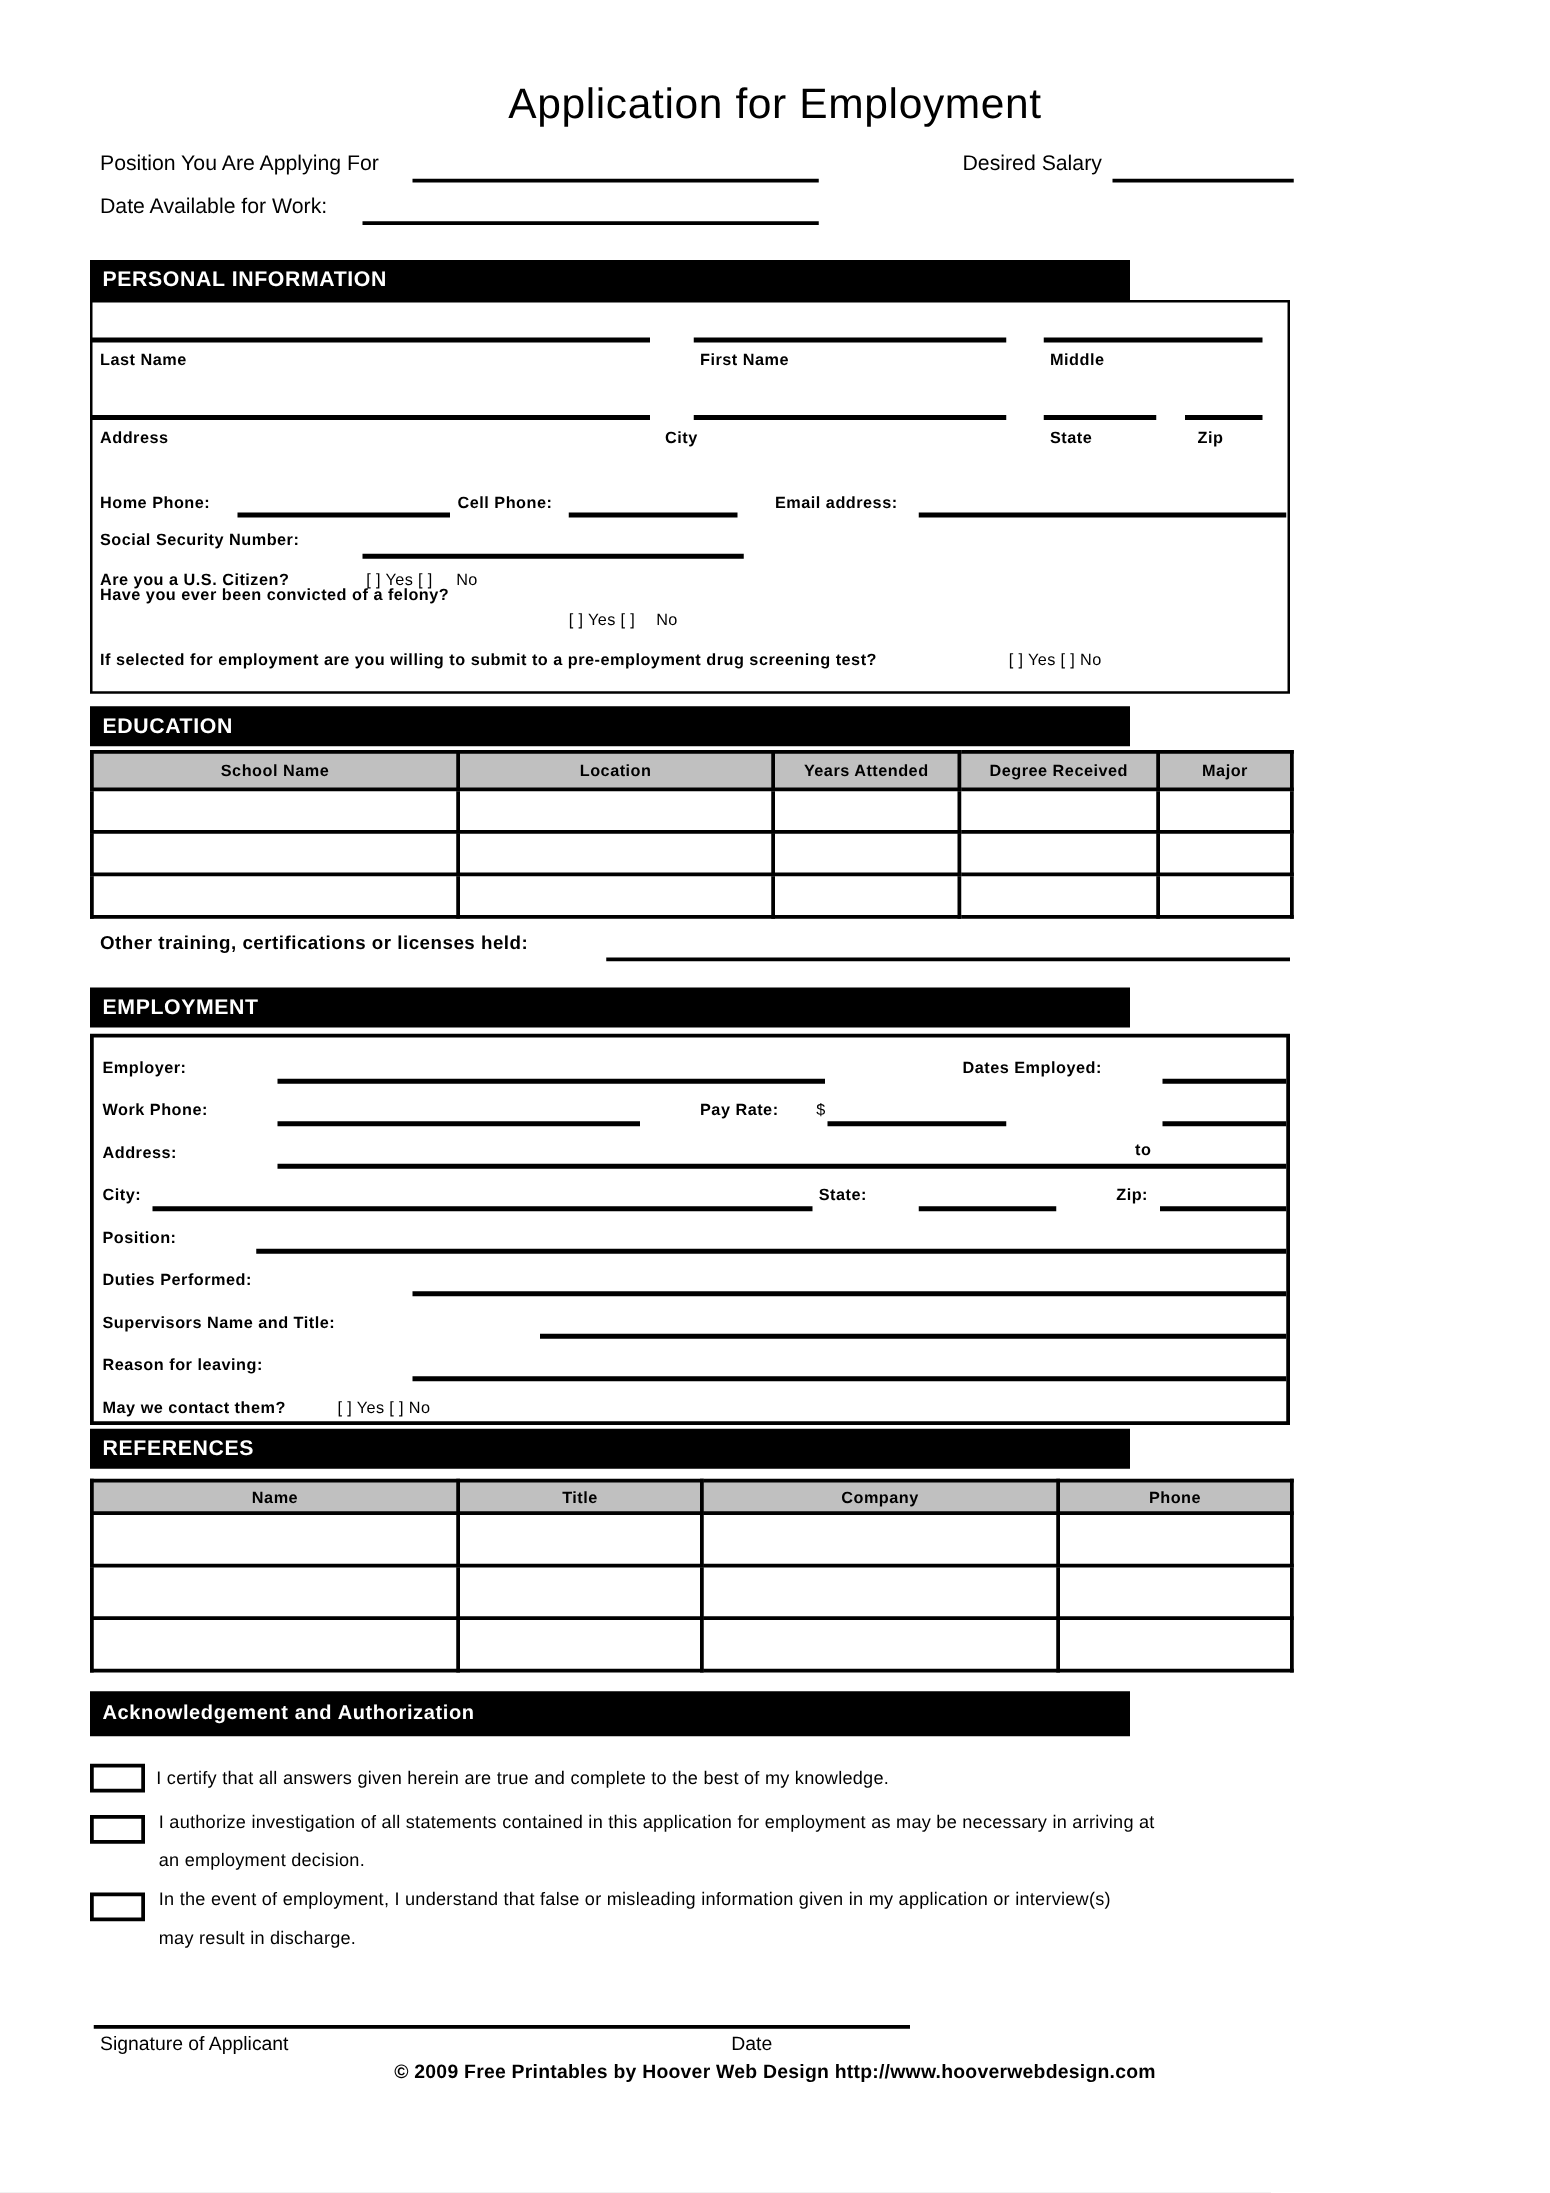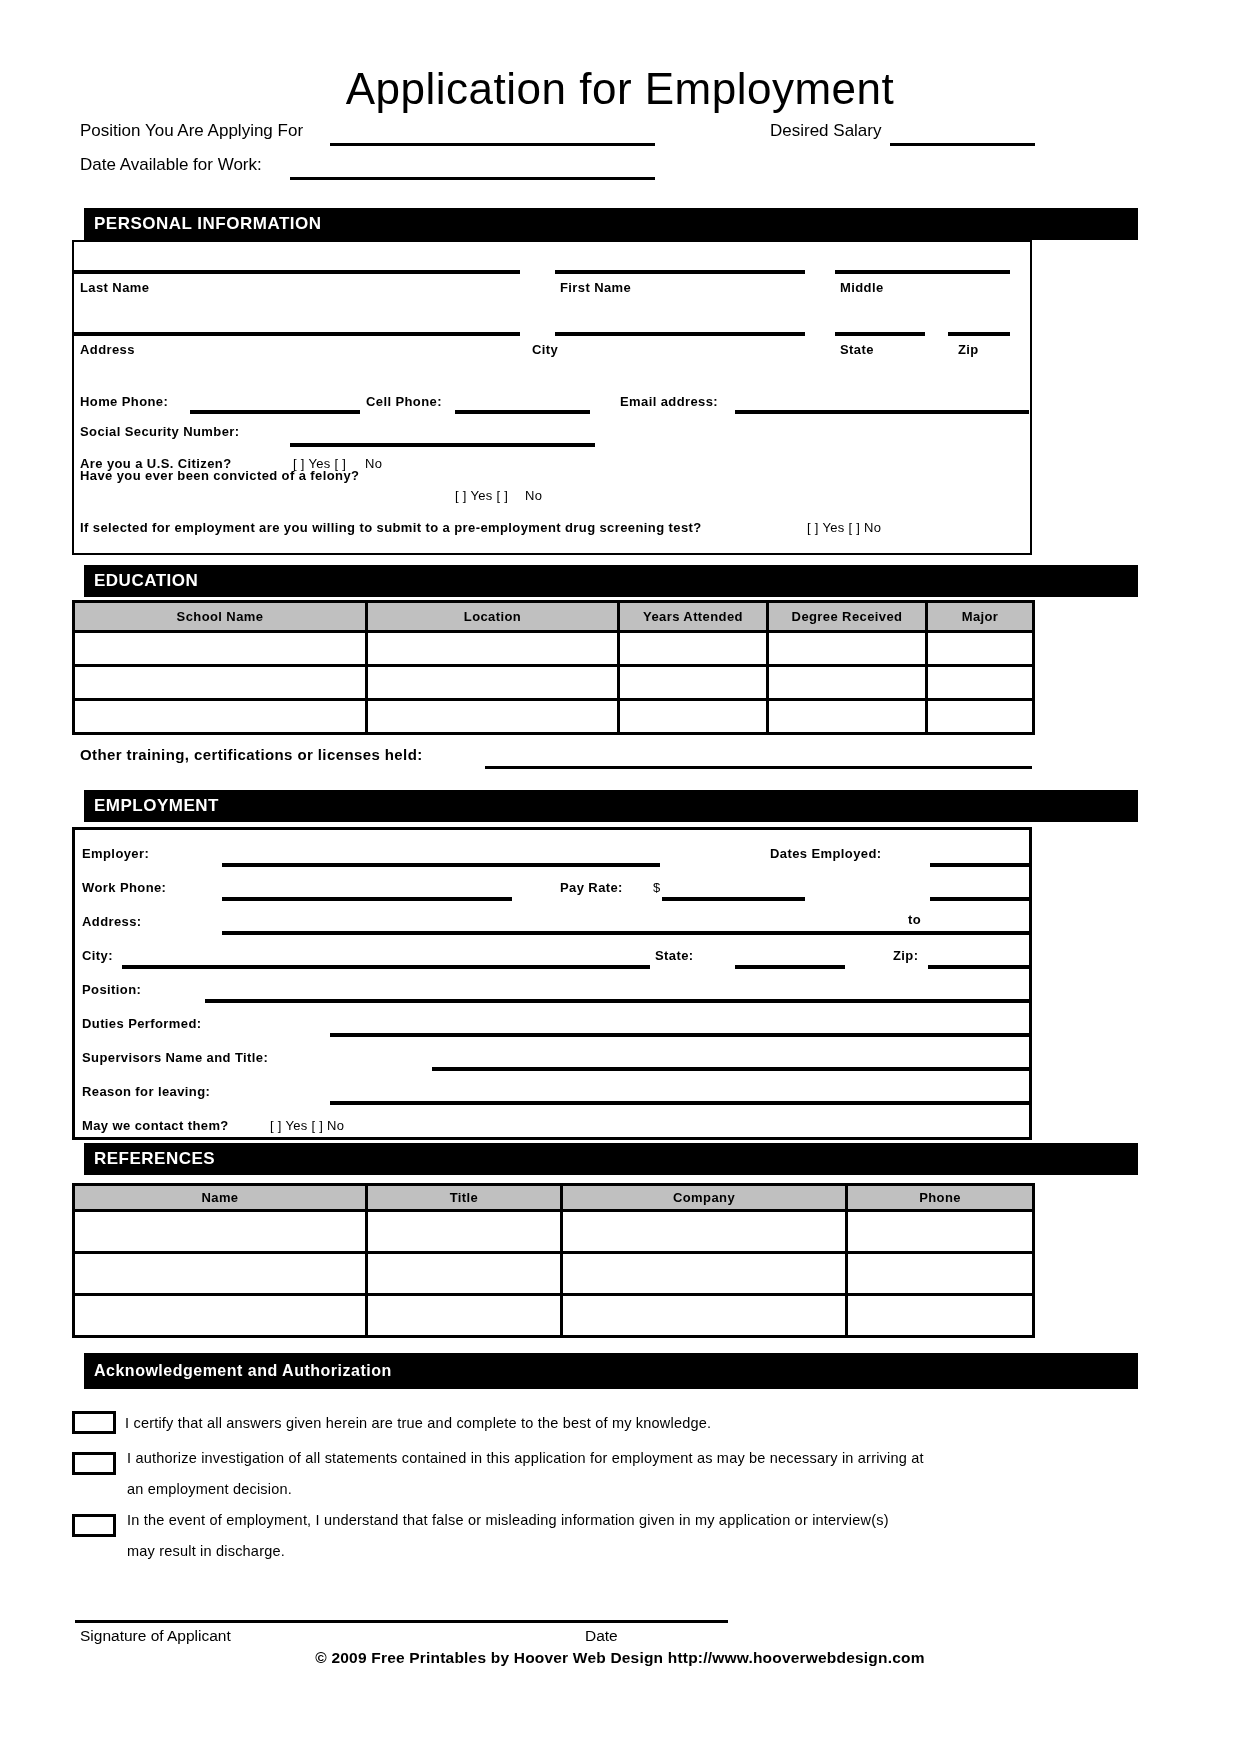--- a/index.html
+++ b/index.html
@@ -3,27 +3,27 @@
 <meta charset="utf-8">
 <style>
   html,body { margin:0; padding:0; background:#e8e8e8; }
   .page {
     position:relative; width:1240px; height:1754px; background:#ffffff;
     margin:0 auto; font-family:"Liberation Sans", sans-serif; color:#000;
     overflow:hidden;
   }
   .title {
     position:absolute; left:0; top:64px; width:100%; text-align:center;
-    font-size:44px; font-weight:normal; letter-spacing:0.5px;
+    font-size:34px; font-weight:normal; letter-spacing:0.5px;
   }
   .toplbl { position:absolute; font-size:17px; white-space:nowrap; }
   .bar {
-    position:absolute; left:72px; width:1054px; height:32px; background:#000;
+    position:absolute; left:72px; width:832px; height:32px; background:#000;
     color:#fff; font-weight:bold; font-size:17px; line-height:32px;
-    padding-left:10px; box-sizing:border-box; letter-spacing:0.5px; white-space:nowrap;margin-left:12px;
+    padding-left:10px; box-sizing:border-box; letter-spacing:0.5px; white-space:nowrap;
   }
   .box { position:absolute; left:72px; width:960px; box-sizing:border-box; background:transparent; }
   .ln  { position:absolute; background:#000; height:4px; }
   .ln3 { position:absolute; background:#000; height:3px; }
   .lbl { position:absolute; font-weight:bold; font-size:13px; white-space:nowrap; letter-spacing:0.4px; }
   .txt { position:absolute; font-size:13px; white-space:nowrap; letter-spacing:0.3px; }
   table.form { position:absolute; border-collapse:collapse; table-layout:fixed; background:#fff; }
   table.form th, table.form td { border:3px solid #000; padding:0 4px; }
   table.form th { background:#c0c0c0; font-size:13px; font-weight:bold; text-align:center; letter-spacing:0.4px; }
   .chk { position:absolute; width:44px; height:23px; border:3px solid #000; box-sizing:border-box; background:#fff; }

